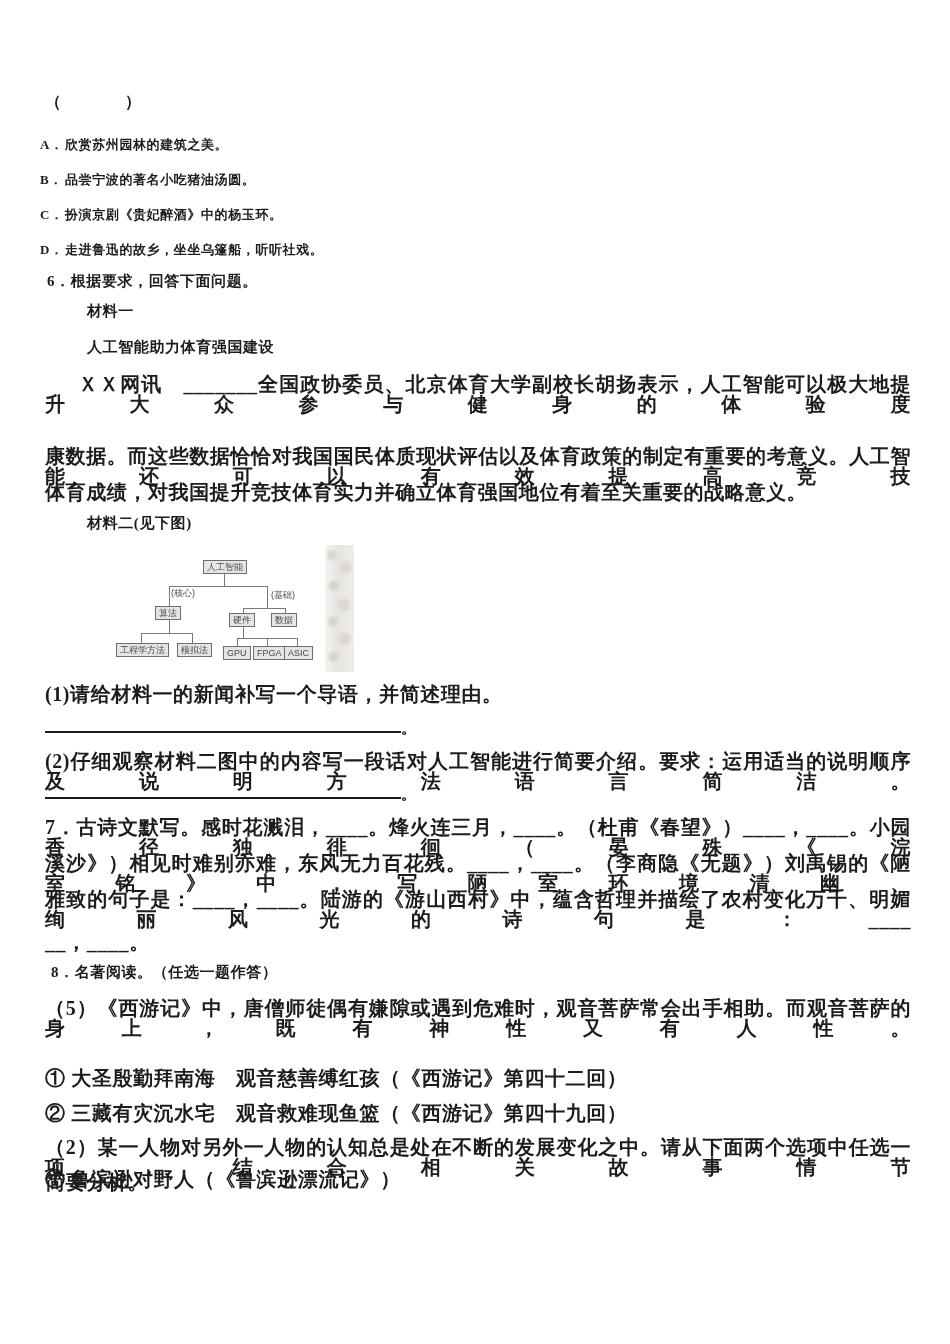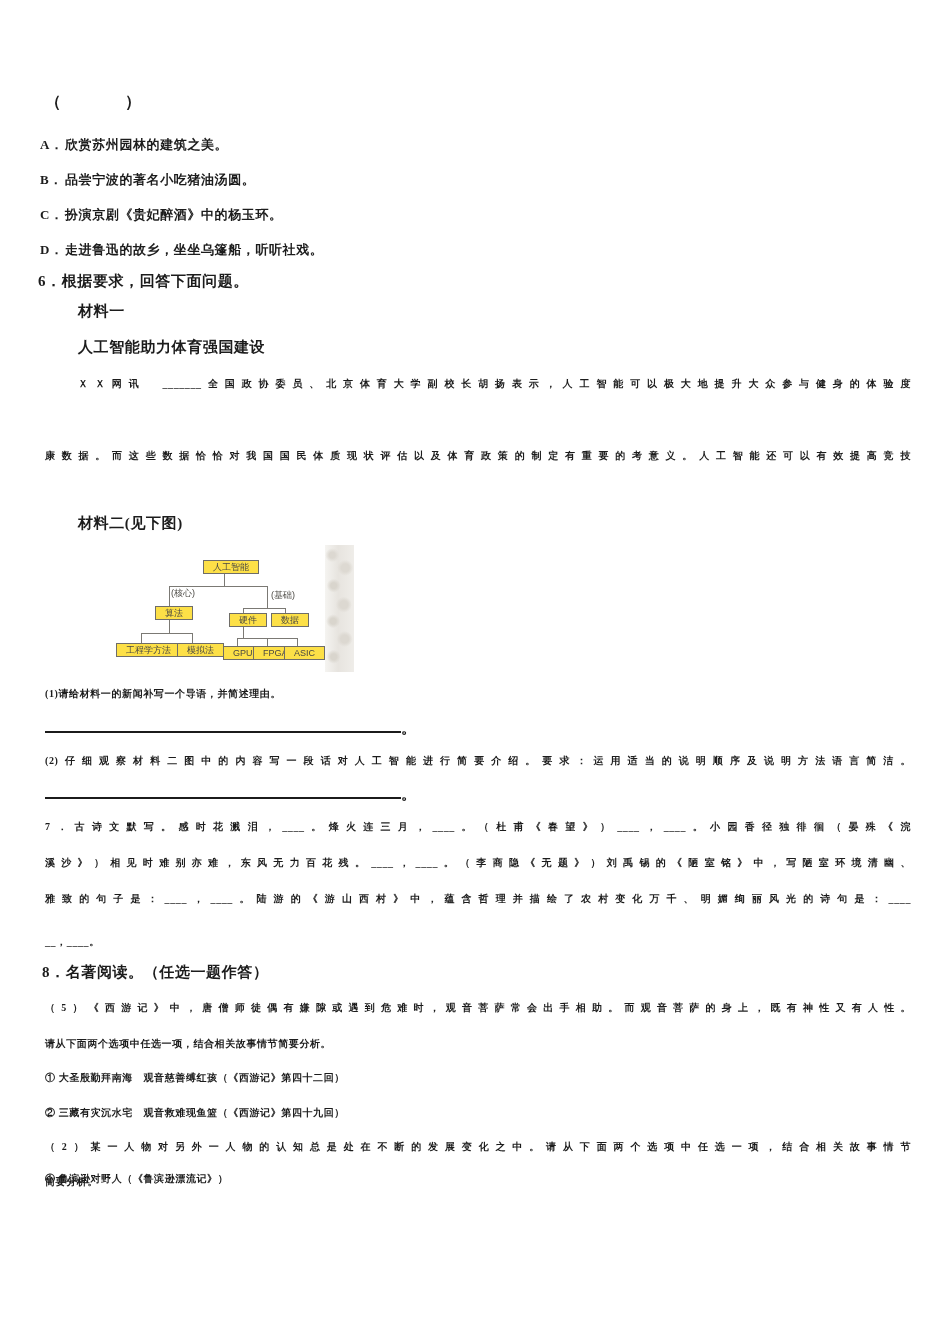--- a/index.html
+++ b/index.html
@@ -3,42 +3,42 @@
 <meta charset="utf-8">
 <style>
   html,body { margin:0; padding:0; background:#ffffff; }
   .page {
     position:relative; width:950px; height:1344px; background:#ffffff;
     font-family:"Liberation Serif", serif; color:#1c1c1c; overflow:hidden;
   }
   .abs { position:absolute; }
   
   .line {
-    left:45px; width:866px; font-size:10px; font-weight:bold;
+    left:45px; width:866px; font-size:20px; font-weight:bold;
     letter-spacing:0.6px; line-height:20px;
   }
   
   .j { text-align:justify; text-align-last:justify; text-justify:inter-character; }
   .indent { text-indent:33px; }
   .kai { font-weight:600; }
   .opt { left:40px; font-size:13px; font-weight:bold; letter-spacing:0.6px; }
   .opt .optlabel { display:inline-block; width:25px; }
-  .heading { font-size:15px; font-weight:bold; letter-spacing:0.6px; }
+  .heading { font-size:15px; font-weight:bold; letter-spacing:0.6px;margin-left:9px; }
   .parens { left:45px; top:92px; font-size:16px; font-weight:bold; }
   
   .blankrow { left:45px; font-size:15px; font-weight:bold; }
   .rule { display:inline-block; width:356px; height:13px;
           border-bottom:2px solid #1b1b1b; }
   
   .diagram { left:115px; top:543px; width:245px; height:132px;
              font-family:"Liberation Sans", sans-serif; }
   .dg-box {
     position:absolute; border:1px solid #6f6d68; color:#4a4843;
-    font-size:9px; line-height:12px; text-align:center; padding:0 9px;
-    background:#fde047; white-space:nowrap;
+    font-size:9px; line-height:12px; text-align:center; padding:0 3px;
+    background:#e5e5e5; white-space:nowrap;
   }
   .dg-lbl { position:absolute; color:#4a4843; font-size:9px; white-space:nowrap; }
   .hl { position:absolute; height:1px; background:#7b7974; }
   .vl { position:absolute; width:1px; background:#7b7974; }
   .scanstrip {
     position:absolute; left:210px; top:2px; width:29px; height:127px;
     background-color:#edebe7;
     background-image:
       radial-gradient(circle at 25% 8%,  #dcd8d1 3px, rgba(220,216,209,0) 7px),
       radial-gradient(circle at 70% 18%, #ddd9d2 4px, rgba(221,217,210,0) 8px),
@@ -69,20 +69,21 @@
   <div class="abs opt" style="top:241px">
     <span class="optlabel">D．</span><span>走进鲁迅的故乡，坐坐乌篷船，听听社戏。</span>
   </div>
 
   <div class="abs heading" style="left:38px; top:272px">6．根据要求，回答下面问题。</div>
   <div class="abs heading" style="left:78px; top:302px">材料一</div>
   <div class="abs heading" style="left:78px; top:338px">人工智能助力体育强国建设</div>
 
   <div class="abs line j kai indent" style="top:374px">ＸＸ网讯　_______全国政协委员、北京体育大学副校长胡扬表示，人工智能可以极大地提升大众参与健身的体验度</div>
   <div class="abs line j kai" style="top:446px">康数据。而这些数据恰恰对我国国民体质现状评估以及体育政策的制定有重要的考意义。人工智能还可以有效提高竞技</div>
+  <div class="abs line kai" style="top:482px">体育成绩，对我国提升竞技体育实力并确立体育强国地位有着至关重要的战略意义。</div>
 
   <div class="abs heading" style="left:78px; top:514px">材料二(见下图)</div>
 
   <div class="abs diagram">
     <div class="scanstrip"></div>
 
     <div class="vl" style="left:109px; top:31px; height:12px"></div>
     <div class="hl" style="left:54px; top:43px; width:99px"></div>
     <div class="vl" style="left:54px; top:43px; height:20px"></div>
     <div class="vl" style="left:152px; top:43px; height:22px"></div>
@@ -121,20 +122,19 @@
     <span class="rule"></span><span>。</span>
   </div>
 
   <div class="abs line j" style="top:817px">7．古诗文默写。感时花溅泪，____。烽火连三月，____。（杜甫《春望》）____，____。小园香径独徘徊（晏殊《浣</div>
   <div class="abs line j" style="top:853px">溪沙》）相见时难别亦难，东风无力百花残。____，____。（李商隐《无题》）刘禹锡的《陋室铭》中，写陋室环境清幽、</div>
   <div class="abs line j" style="top:889px">雅致的句子是：____，____。陆游的《游山西村》中，蕴含哲理并描绘了农村变化万千、明媚绚丽风光的诗句是：____</div>
   <div class="abs line" style="top:932px">__，____。</div>
 
   <div class="abs heading" style="left:42px; top:963px">8．名著阅读。（任选一题作答）</div>
   <div class="abs line j" style="top:998px">（5）《西游记》中，唐僧师徒偶有嫌隙或遇到危难时，观音菩萨常会出手相助。而观音菩萨的身上，既有神性又有人性。</div>
-  <div class="abs line" style="top:1034px">请从下面两个选项中任选一项，结合相关故事情节简要分析。</div>
   <div class="abs line" style="top:1068px">① 大圣殷勤拜南海　观音慈善缚红孩（《西游记》第四十二回）</div>
   <div class="abs line" style="top:1103px">② 三藏有灾沉水宅　观音救难现鱼篮（《西游记》第四十九回）</div>
   <div class="abs line j" style="top:1137px">（2）某一人物对另外一人物的认知总是处在不断的发展变化之中。请从下面两个选项中任选一项，结合相关故事情节</div>
   <div class="abs line" style="top:1172px">简要分析。</div>
   <div class="abs line" style="top:1169px">① 鲁滨逊对野人（《鲁滨逊漂流记》）</div>
 
 </div>
 
 </body></html>

